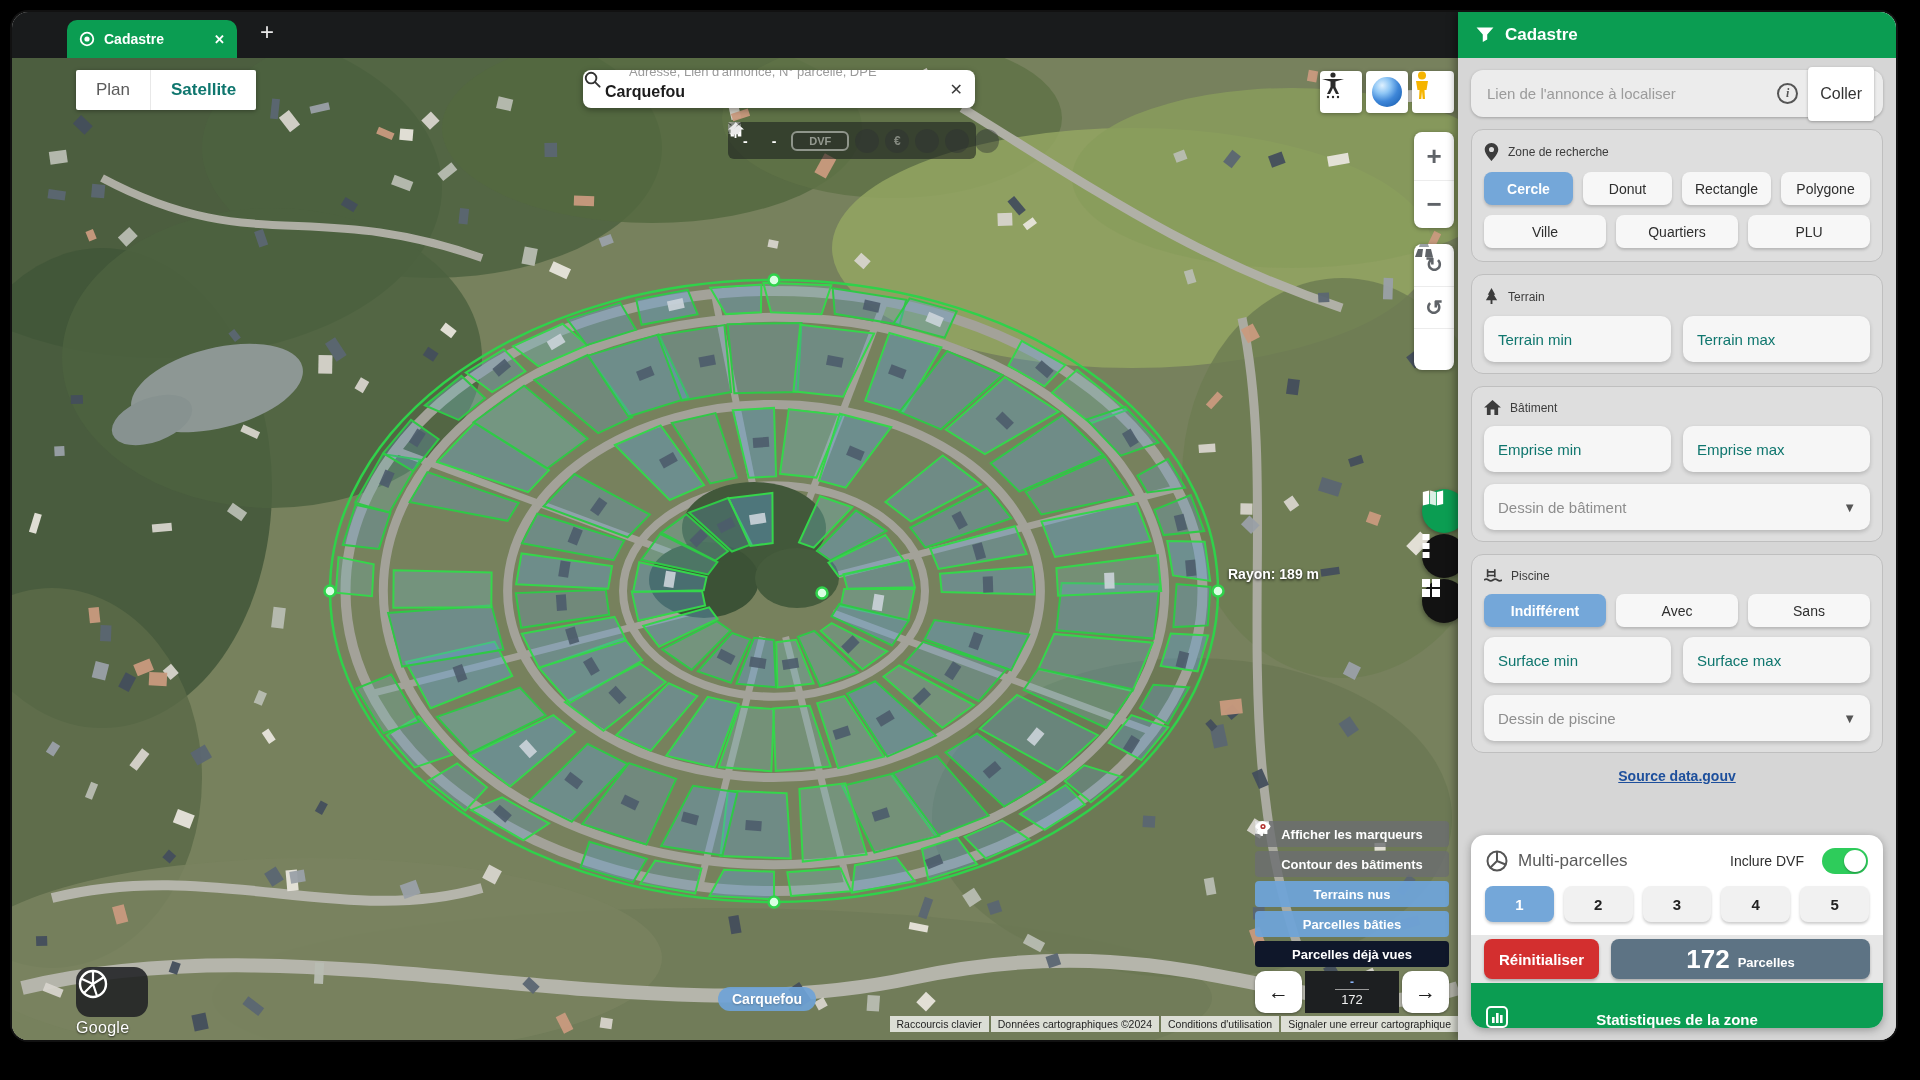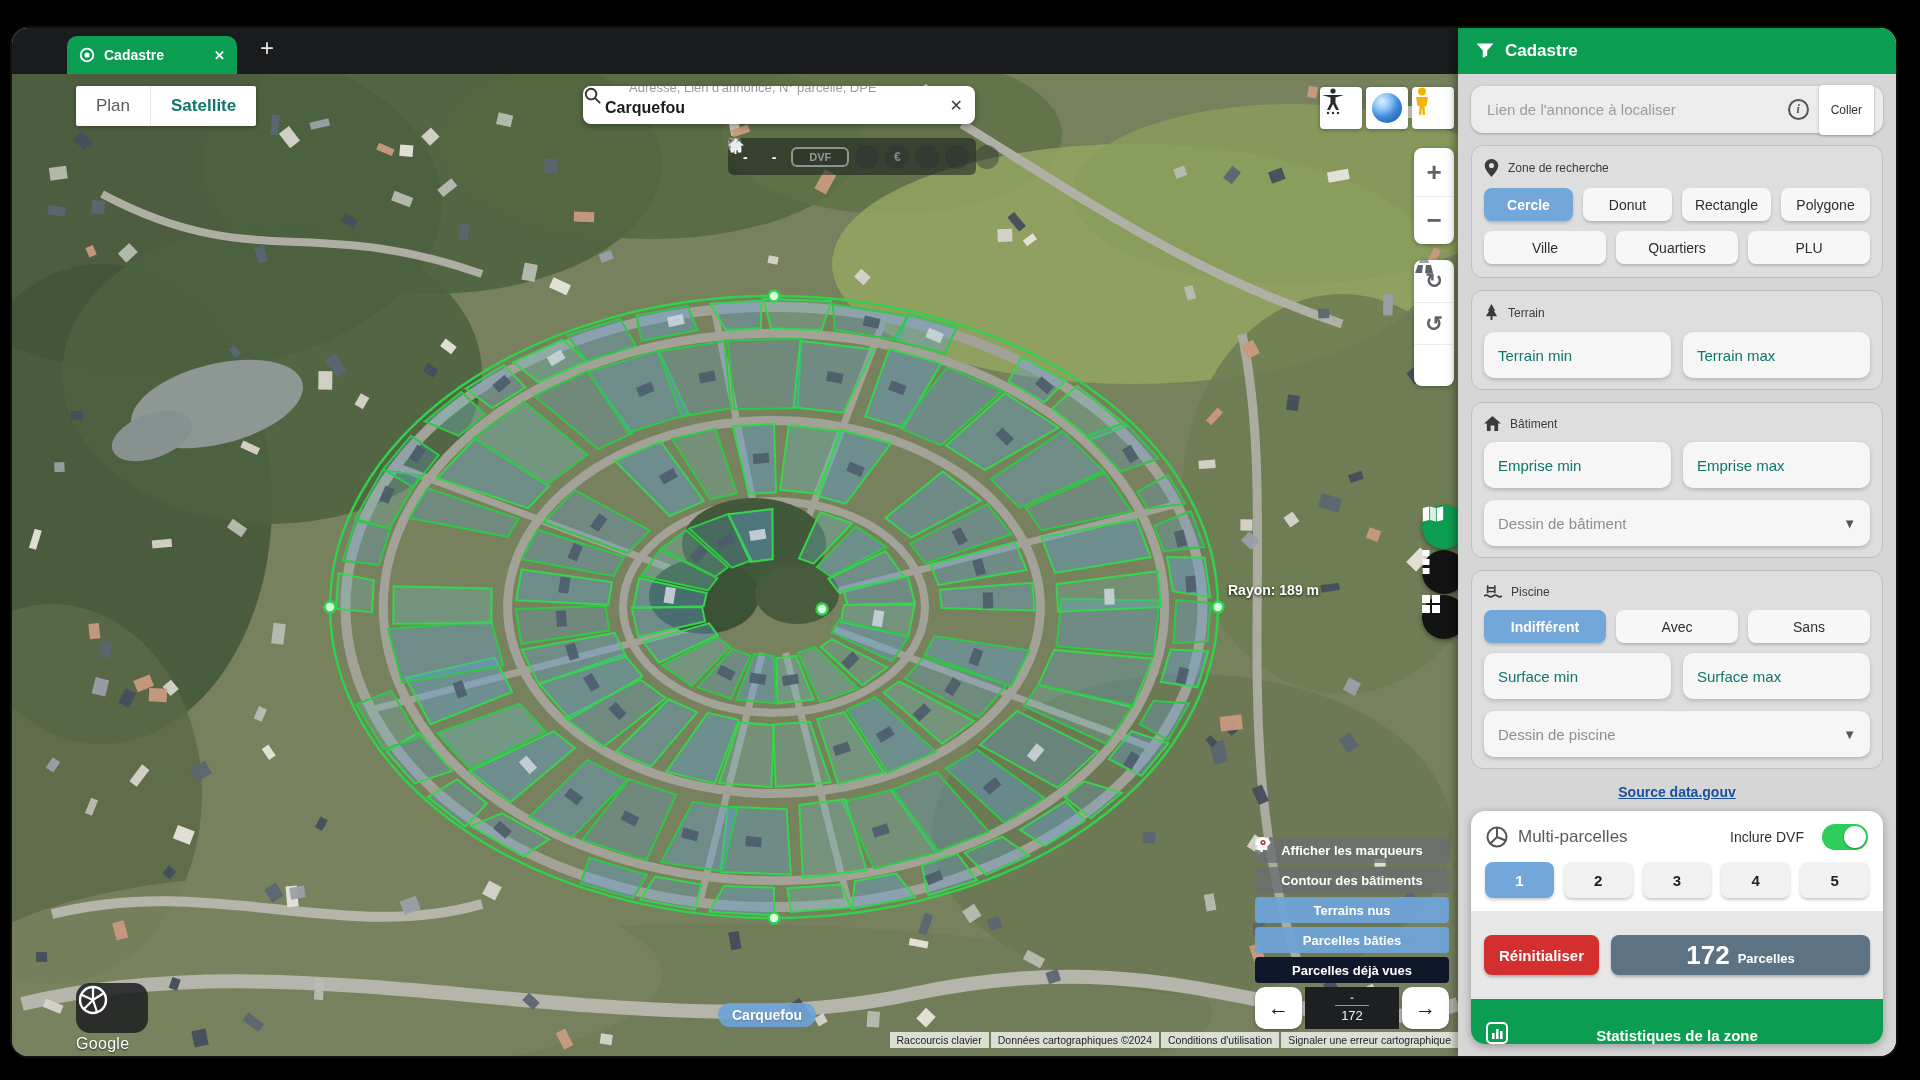--- a/index.html
+++ b/index.html
@@ -1,17 +1,17 @@
 <!DOCTYPE html>
 <html><head>
 <meta charset="utf-8">
 <style>
   *{box-sizing:border-box;margin:0;padding:0}
   html,body{width:1920px;height:1080px;background:#000;font-family:"Liberation Sans",sans-serif;overflow:hidden}
-  .window{position:absolute;left:12px;top:28px;width:1884px;height:1028px;border-radius:16px;overflow:hidden;background:#d4d4d4;box-shadow:0 0 0 2px #111}
+  .window{position:absolute;left:12px;top:12px;width:1884px;height:1028px;border-radius:16px;overflow:hidden;background:#d4d4d4;box-shadow:0 0 0 2px #111}
 
   
   .chrome{position:absolute;left:0;top:0;width:1446px;height:46px;background:#191b1c;z-index:30}
   .tab{position:absolute;left:55px;top:8px;width:170px;height:38px;background:#0b9d52;border-radius:10px 10px 0 0;display:flex;align-items:center;gap:9px;padding:0 12px}
   .tab-title{color:#fff;font-weight:bold;font-size:14px;flex:1}
   .tab-close{color:#fff;font-size:13px;font-weight:bold}
   .newtab{position:absolute;left:248px;top:6px;color:#e8e8e8;font-size:24px;font-weight:300}
 
   
   .map{position:absolute;left:0;top:46px;width:1446px;height:982px;background:#76815e;overflow:hidden}
@@ -69,21 +69,21 @@
   .attrib span{background:rgba(255,255,255,.75);color:#1e1e1e;font-size:10.5px;padding:2px 7px}
 
   
   .sidebar{position:absolute;left:1446px;top:0;width:438px;height:1028px;background:#d6d6d6;display:flex;flex-direction:column;z-index:40;box-shadow:-3px 0 8px rgba(0,0,0,.35)}
   .sb-header{height:46px;background:#0b9d52;display:flex;align-items:center;gap:11px;padding:0 18px;flex:none}
   .sb-title{color:#fff;font-weight:bold;font-size:17px}
   .sb-body{flex:1;display:flex;flex-direction:column;padding:12px 13px 12px;overflow:hidden}
   .link-row{height:47px;background:#ececec;border-radius:12px;box-shadow:0 1px 3px rgba(0,0,0,.25);display:flex;align-items:center;padding:0 9px 0 16px;gap:10px;flex:none}
   .link-ph{color:#9b9b9b;font-size:15px;flex:1}
   .info-i{width:21px;height:21px;border:2px solid #555;border-radius:50%;color:#555;font-size:12px;font-weight:bold;display:flex;align-items:center;justify-content:center;font-family:"Liberation Serif",serif;font-style:italic}
-  .coller{background:#fff;border-radius:4px;padding:18px 12px;font-size:12px;color:#333;box-shadow:0 1px 3px rgba(0,0,0,.3)}
+  .coller{background:#fff;border-radius:4px;padding:18px 12px;font-size:16px;color:#333;box-shadow:0 1px 3px rgba(0,0,0,.3)}
 
   .card{background:#dedede;border:1px solid #bfbfbf;border-radius:12px;padding:11px 12px;margin-top:12px;flex:none}
   .card-title{display:flex;align-items:center;gap:9px;color:#3c3c3c;font-size:12px;margin:2px 0 11px}
   .btnrow{display:flex;gap:10px;margin-bottom:10px}
   .btnrow:last-child{margin-bottom:2px}
   .sbtn{flex:1;height:33px;border-radius:8px;background:#f7f7f7;box-shadow:0 2px 3px rgba(0,0,0,.18);display:flex;align-items:center;justify-content:center;font-size:14px;color:#2e2e2e}
   .sbtn.active{background:#74a7d9;color:#fff;font-weight:bold}
   .inprow{display:flex;gap:12px}
   .sinput{flex:1;height:46px;border-radius:10px;background:#f6f6f6;box-shadow:0 2px 4px rgba(0,0,0,.18);display:flex;align-items:center;padding:0 14px;color:#0f766e;font-size:15px}
   .sselect{height:46px;border-radius:10px;background:#f6f6f6;box-shadow:0 2px 4px rgba(0,0,0,.18);display:flex;align-items:center;padding:0 14px;color:#8e8e8e;font-size:15px;margin-top:12px}
@@ -94,21 +94,21 @@
 
   .multi{background:#fff;border-radius:14px;overflow:hidden;box-shadow:0 2px 8px rgba(0,0,0,.3);flex:none}
   .multi-head{display:flex;align-items:center;gap:10px;padding:13px 15px 10px}
   .multi-title{color:#5a5a5a;font-size:17px;flex:1}
   .dvf-lab{color:#2f2f2f;font-size:14px;margin-right:8px}
   .toggle{width:46px;height:26px;border-radius:13px;background:#2ecc5b;position:relative}
   .toggle .knob{position:absolute;right:2px;top:2px;width:22px;height:22px;border-radius:50%;background:#fff;box-shadow:0 1px 2px rgba(0,0,0,.3)}
   .counts{display:flex;gap:10px;padding:2px 14px 13px}
   .cbtn{flex:1;height:36px;border-radius:8px;background:#f1f1f1;box-shadow:0 2px 3px rgba(0,0,0,.2);display:flex;align-items:center;justify-content:center;font-weight:bold;font-size:15px;color:#222}
   .cbtn.active{background:#74a7d9;color:#fff}
-  .multi-strip{background:#e7e7e7;padding:24px 13px;display:flex;gap:12px}
+  .multi-strip{background:#e7e7e7;padding:4px 13px;display:flex;gap:12px}
   .reset{background:#d32f2f;color:#fff;font-weight:bold;font-size:15px;border-radius:8px;height:40px;display:flex;align-items:center;justify-content:center;padding:0 15px;box-shadow:0 2px 3px rgba(0,0,0,.25)}
   .pcount-btn{flex:1;background:#5d7384;border-radius:8px;height:40px;display:flex;align-items:center;justify-content:center;gap:8px;color:#fff;box-shadow:0 2px 3px rgba(0,0,0,.25)}
   .pcount-num{font-size:26px;font-weight:bold}
   .pcount-lab{font-size:13px;font-weight:bold;margin-top:6px}
   .stats-bar{background:#0b9d52;height:45px;display:flex;align-items:flex-end;justify-content:center;position:relative}
   .stats-bar .sicon{position:absolute;left:15px}
   .stats-lab{color:#fff;font-weight:bold;font-size:15px}
 
   .icn{flex:none;display:inline-flex;align-items:center;justify-content:center}
 </style>

